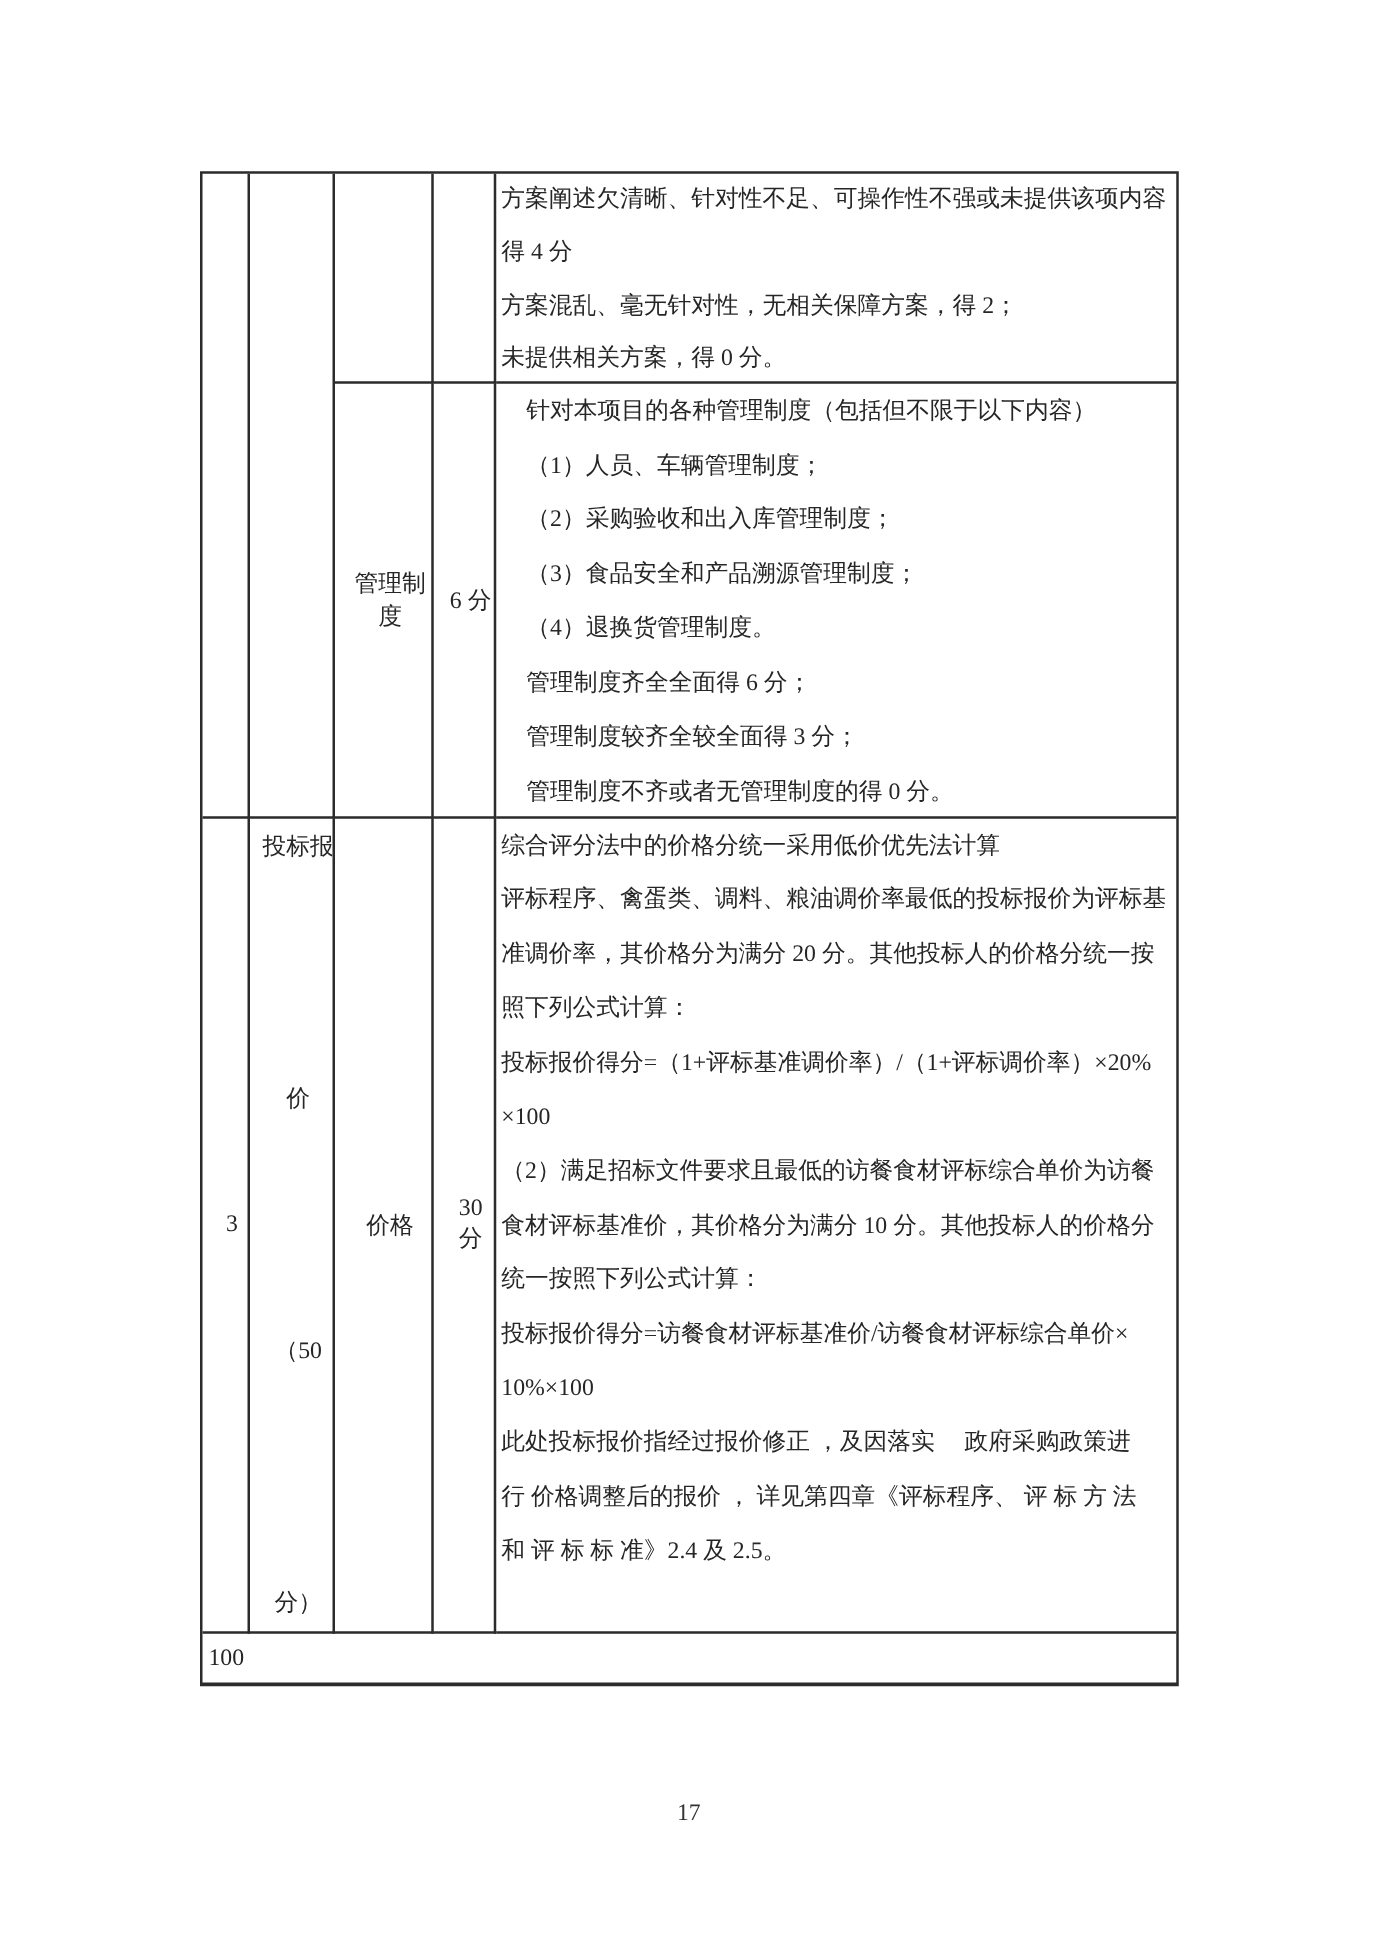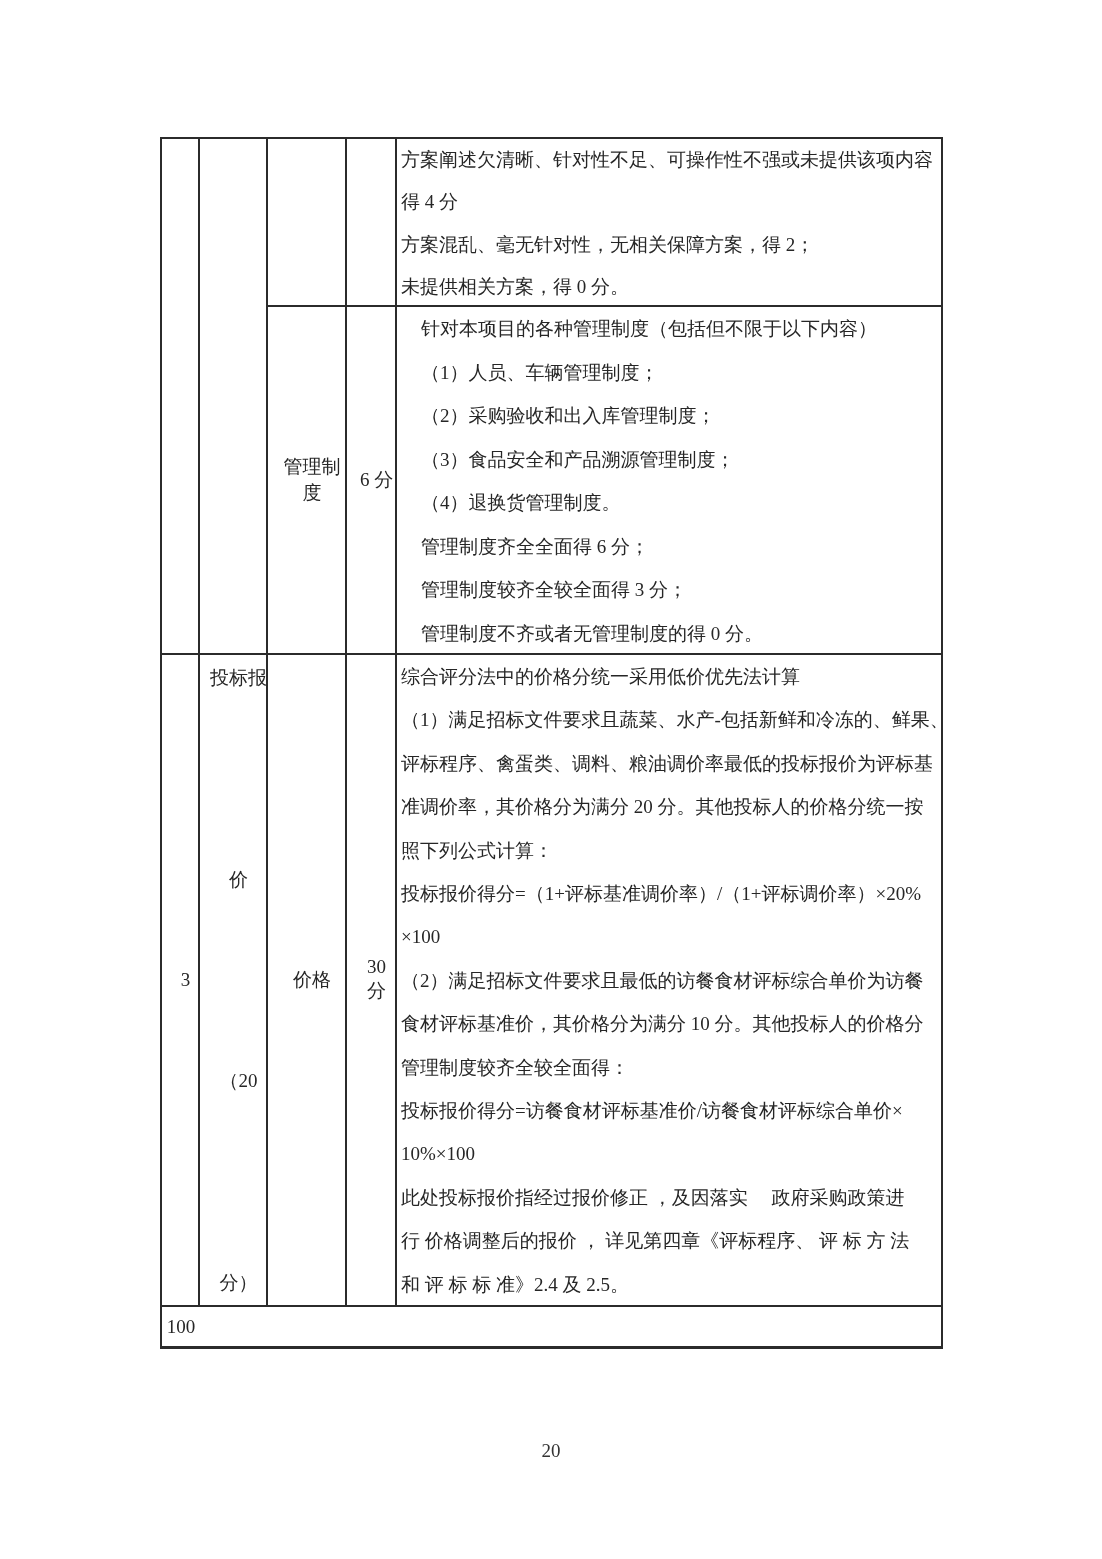--- a/index.html
+++ b/index.html
@@ -107,42 +107,41 @@
         <div class="tline">（4）退换货管理制度。</div>
         <div class="tline">管理制度齐全全面得 6 分；</div>
         <div class="tline">管理制度较齐全较全面得 3 分；</div>
         <div class="tline">管理制度不齐或者无管理制度的得 0 分。</div>
       </div>
 
     <div class="cell b-r b-b center-cell">3</div>
     <div class="cell b-r b-b category-cell">
         <div class="tline">投标报</div>
         <div class="tline">价</div>
-        <div class="tline">（20</div>
+        <div class="tline">（50</div>
         <div class="tline">分）</div>
       </div>
     <div class="cell b-r b-b center-cell">价格</div>
     <div class="cell b-r b-b center-cell">30 分</div>
     <div class="cell b-b text-cell lines-c">
         <div class="tline">综合评分法中的价格分统一采用低价优先法计算</div>
-        <div class="tline">（1）满足招标文件要求且蔬菜、水产-包括新鲜和冷冻的、鲜果、</div>
         <div class="tline">评标程序、禽蛋类、调料、粮油调价率最低的投标报价为评标基</div>
         <div class="tline">准调价率，其价格分为满分 20 分。其他投标人的价格分统一按</div>
         <div class="tline">照下列公式计算：</div>
         <div class="tline">投标报价得分=（1+评标基准调价率）/（1+评标调价率）×20%</div>
         <div class="tline">×100</div>
         <div class="tline">（2）满足招标文件要求且最低的访餐食材评标综合单价为访餐</div>
         <div class="tline">食材评标基准价，其价格分为满分 10 分。其他投标人的价格分</div>
-        <div class="tline">管理制度较齐全较全面得：</div>
+        <div class="tline">统一按照下列公式计算：</div>
         <div class="tline">投标报价得分=访餐食材评标基准价/访餐食材评标综合单价×</div>
         <div class="tline">10%×100</div>
         <div class="tline">此处投标报价指经过报价修正 ，及因落实　 政府采购政策进</div>
         <div class="tline">行 价格调整后的报价 ， 详见第四章《评标程序、 评 标 方 法</div>
         <div class="tline">和 评 标 标 准》2.4 及 2.5。</div>
       </div>
 
     <div class="cell center-cell">100</div>
 
   </div>
 
-  <div class="page-number">20</div>
+  <div class="page-number">17</div>
 
 </div>
 
 </body></html>

